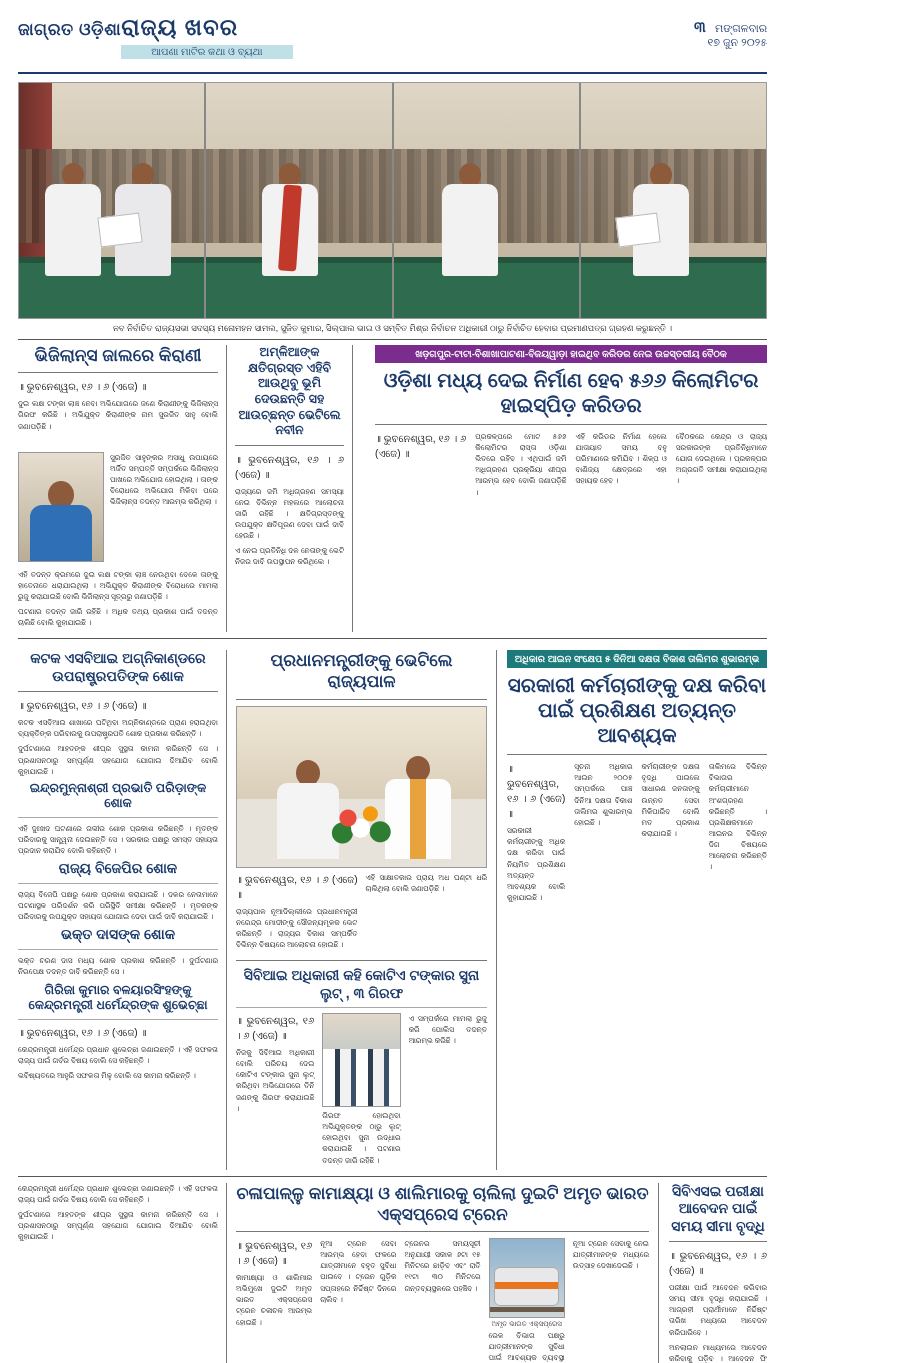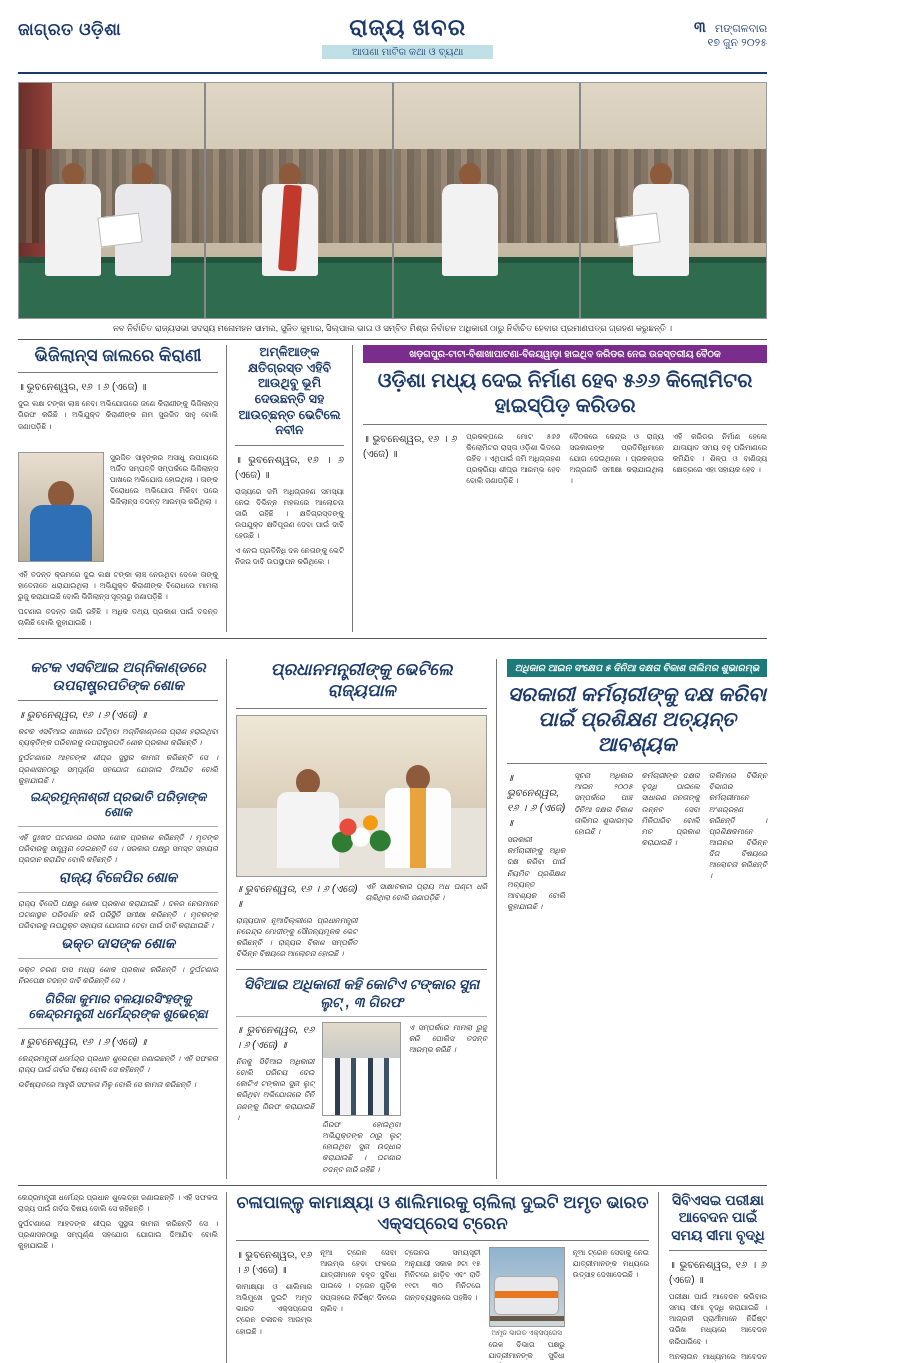--- a/index.html
+++ b/index.html
@@ -23,21 +23,21 @@
     padding-bottom:4px;
     height:54px;
   }
   .logo{
     font-size:17px;font-weight:bold;color:#1b3a6b;
     letter-spacing:.5px;
     padding-top:6px;
     white-space:nowrap;
   }
   .mast-center{
-    text-align:center;flex:1;
+    flex:1;
   }
   .mast-title{
     font-size:23px;font-weight:bold;color:#1b3a6b;letter-spacing:1px;
   }
   .mast-sub{
     font-size:10px;color:#2b4a7a;margin-top:2px;
     background:#bfe0e6;display:inline-block;padding:1px 30px;
   }
   .mast-right{
     text-align:right;font-size:11px;color:#1b3a6b;padding-top:4px;
@@ -222,44 +222,44 @@
     <div class="col vrule" style="width:126px;padding:0 8px;">
       <div class="hl hl-sm">ଅମ୍ଳିଆଙ୍କ କ୍ଷତିଗ୍ରସ୍ତ ଏହିବି ଆଉଥିବୁ ଭୂମି ଦେଉଛନ୍ତି ସହ ଆଉଚ୍ଛନ୍ତ ଭେଟିଲେ ନବୀନ</div>
       <div class="sep"></div>
       <div class="body-txt">
         <p><span class="byline">॥ ଭୁବନେଶ୍ୱର, ୧୬ । ୬  (ଏଜେ) ॥</span></p>
         <p>ରାଜ୍ୟରେ ଜମି ଅଧିଗ୍ରହଣ ସମସ୍ୟା ନେଇ ବିଭିନ୍ନ ମହଲରେ ଆଲୋଚନା ଜାରି ରହିଛି । କ୍ଷତିଗ୍ରସ୍ତଙ୍କୁ ଉପଯୁକ୍ତ କ୍ଷତିପୂରଣ ଦେବା ପାଇଁ ଦାବି ହେଉଛି ।</p>
         <p>ଏ ନେଇ ପ୍ରତିନିଧି ଦଳ ନେତାଙ୍କୁ ଭେଟି ନିଜର ଦାବି ଉପସ୍ଥାପନ କରିଥିଲେ ।</p>
       </div>
     </div>
 
-    <div class="col vrule" style="flex:1;padding-left:10px;">
+    <div class="col vrule" style="flex:1;padding-left:22px;">
       <div class="kicker">ଖଡ଼ଗପୁର-ଟାଟା-ବିଶାଖାପାଟଣା-ବିଜୟୱାଡ଼ା ହାଇଥିବ କରିଡର ନେଇ ଉଚ୍ଚସ୍ତରୀୟ ବୈଠକ</div>
       <div class="hl hl-xl">ଓଡ଼ିଶା ମଧ୍ୟ ଦେଇ ନିର୍ମାଣ ହେବ ୫୬୬ କିଲୋମିଟର ହାଇସ୍ପିଡ଼ କରିଡର</div>
       <div class="sep"></div>
       <div style="display:flex;gap:9px;">
         <div class="body-txt" style="flex:1;">
           <p><span class="byline">॥ ଭୁବନେଶ୍ୱର, ୧୬ । ୬  (ଏଜେ) ॥</span></p>
         </div>
         <div class="body-txt" style="flex:1;">
             <p>ପ୍ରକଳ୍ପରେ ମୋଟ ୫୬୬ କିଲୋମିଟର ରାସ୍ତା ଓଡ଼ିଶା ଭିତରେ ରହିବ । ଏଥିପାଇଁ ଜମି ଅଧିଗ୍ରହଣ ପ୍ରକ୍ରିୟା ଶୀଘ୍ର ଆରମ୍ଭ ହେବ ବୋଲି ଜଣାପଡ଼ିଛି ।</p>
           </div>
         <div class="body-txt" style="flex:1;">
+            <p>ଏହି କରିଡର ନିର୍ମାଣ ହେଲେ ଯାତାୟାତ ସମୟ ବହୁ ପରିମାଣରେ କମିଯିବ । ଶିଳ୍ପ ଓ ବାଣିଜ୍ୟ କ୍ଷେତ୍ରରେ ଏହା ସହାୟକ ହେବ ।</p>
+          </div>
+        <div class="body-txt" style="flex:1;">
             <p>ବୈଠକରେ କେନ୍ଦ୍ର ଓ ରାଜ୍ୟ ସରକାରଙ୍କ ପ୍ରତିନିଧିମାନେ ଯୋଗ ଦେଇଥିଲେ । ପ୍ରକଳ୍ପର ଅଗ୍ରଗତି ସମୀକ୍ଷା କରାଯାଇଥିଲା ।</p>
           </div>
-        <div class="body-txt" style="flex:1;">
-            <p>ଏହି କରିଡର ନିର୍ମାଣ ହେଲେ ଯାତାୟାତ ସମୟ ବହୁ ପରିମାଣରେ କମିଯିବ । ଶିଳ୍ପ ଓ ବାଣିଜ୍ୟ କ୍ଷେତ୍ରରେ ଏହା ସହାୟକ ହେବ ।</p>
-          </div>
       </div>
     </div>
   </div>
 
   <div class="rule-h" style="margin-top:6px;"></div>
 
-  <div class="band" style="margin-top:20px;font-style:italic;">
+  <div class="band" style="margin-top:11px;">
 
     <div class="col" style="width:208px;padding-right:8px;">
       <div class="hl hl-md">କଟକ ଏସବିଆଇ ଅଗ୍ନିକାଣ୍ଡରେ ଉପରାଷ୍ଟ୍ରପତିଙ୍କ ଶୋକ</div>
       <div class="sep"></div>
       <div class="body-txt">
         <p><span class="byline">॥ ଭୁବନେଶ୍ୱର, ୧୬ । ୬  (ଏଜେ) ॥</span></p>
         <p>କଟକ ଏସବିଆଇ ଶାଖାରେ ଘଟିଥିବା ଅଗ୍ନିକାଣ୍ଡରେ ପ୍ରାଣ ହରାଇଥିବା ବ୍ୟକ୍ତିଙ୍କ ପରିବାରକୁ ଉପରାଷ୍ଟ୍ରପତି ଶୋକ ପ୍ରକାଶ କରିଛନ୍ତି ।</p>
         <p>ଦୁର୍ଘଟଣାରେ ଆହତଙ୍କ ଶୀଘ୍ର ସୁସ୍ଥତା କାମନା କରିଛନ୍ତି ସେ । ପ୍ରଶାସନଠାରୁ ସମ୍ପୂର୍ଣ୍ଣ ସହଯୋଗ ଯୋଗାଇ ଦିଆଯିବ ବୋଲି କୁହାଯାଇଛି ।</p>
       </div>
       <div class="hl hl-sm" style="margin-top:4px;">ଇନ୍ଦ୍ରମୁନ୍ନାଶ୍ରୀ ପ୍ରଭାତି ପରିଡ଼ାଙ୍କ ଶୋକ</div>

